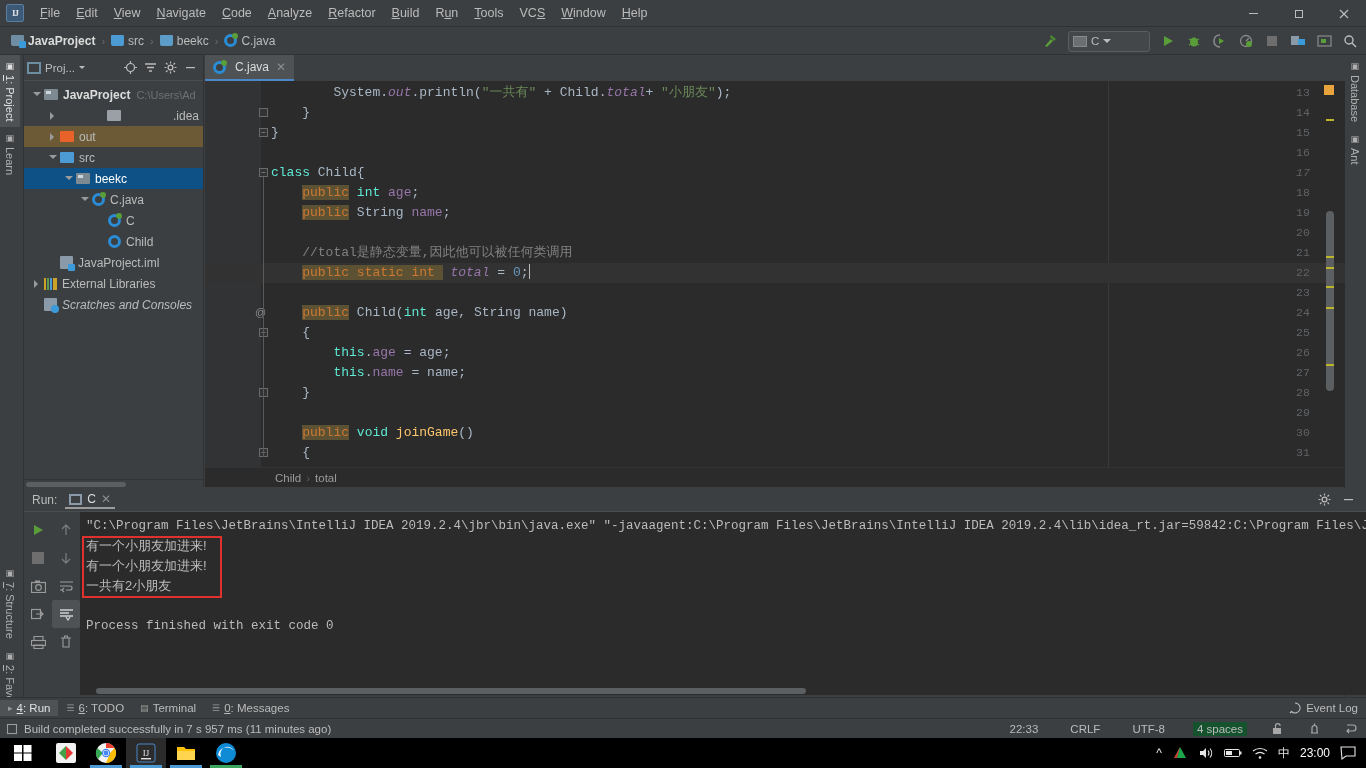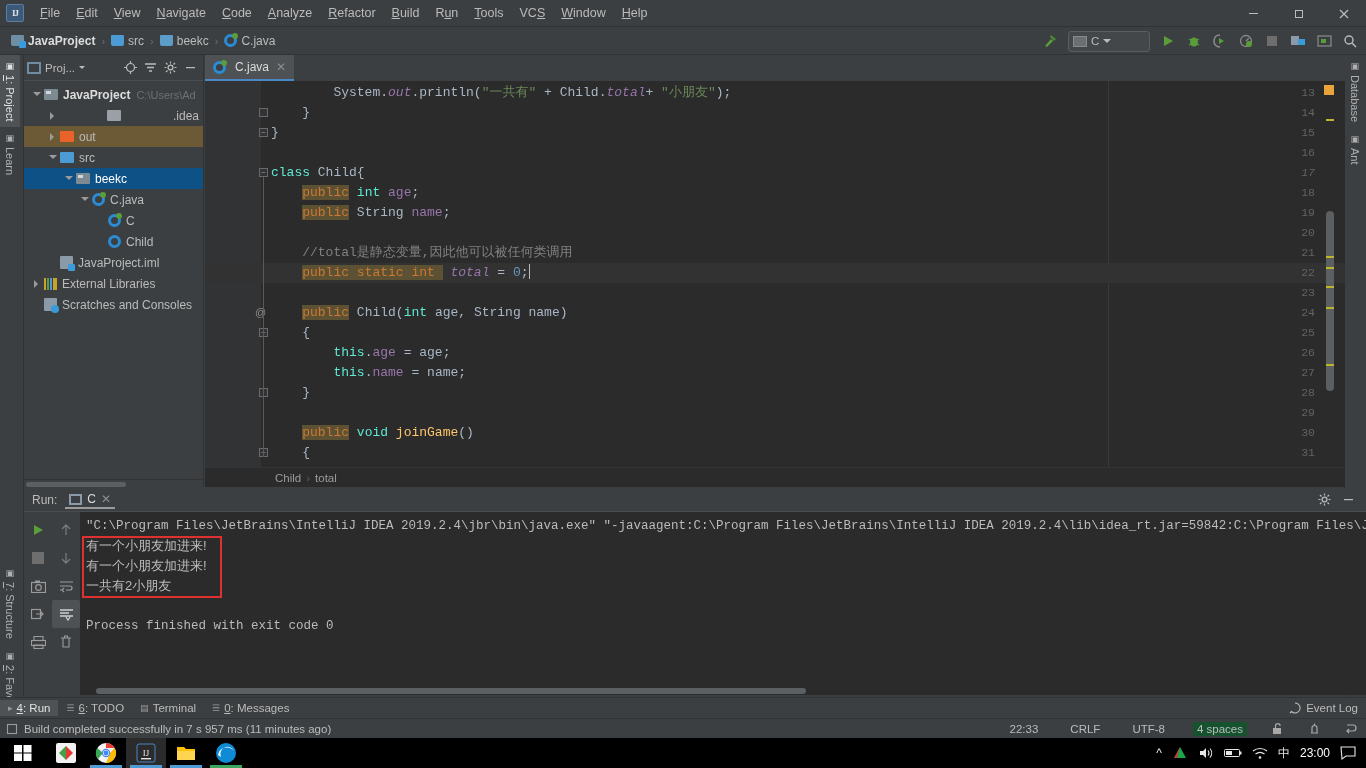--- a/index.html
+++ b/index.html
@@ -184,21 +184,21 @@
     font-size: 12px; color: #dcdcdc;
   }
   .etab .x { color: #8d8d8d; font-size: 12px; margin-left: 2px; }
   .code-area { position: relative; height: 406px; background: #2b2b2b; overflow: hidden; }
   .gutter {
     position: absolute; left: 0; top: 0; width: 56px; height: 100%;
     background: #313335;
   }
   .gline {
     position: absolute; right: 30px; font-size: 11.5px; color: #606366;
-    font-family: "Liberation Mono", monospace; text-align: right; width: 24px;
+    font-family: "Liberation Mono", monospace; text-align: center; width: 24px;
   }
   .gmark { position: absolute; left: 50px; font-size: 11px; color: #8a8a8a; }
   .fold {
     position: absolute; left: 54px; width: 9px; height: 9px;
     border: 1px solid #6a6a6a; color: #9b9b9b; font-size: 8px;
     display: flex; align-items: center; justify-content: center;
     background: #313335;
   }
   .foldline { position:absolute; left:58px; width:1px; background:#5a5a5a; }
   .codetext {
@@ -579,21 +579,21 @@
           <span class="iml"></span>
           <span class="nm">JavaProject.iml</span>
         </div>
         <div class="node" style="padding-left: 6px;">
           <span class="tw">
             <span class="tri-r"></span>
           </span>
           <span class="libs"></span>
           <span class="nm">External Libraries</span>
         </div>
-        <div class="node" style="padding-left: 6px;">
+        <div class="node" style="padding-left: 6px; font-style: italic;">
           <span class="tw"></span>
           <span class="scr"></span>
           <span class="nm">Scratches and Consoles</span>
         </div>
       </div>
     <div class="pp-scroll"></div>
   </div>
 
   <div class="editor">
     <div class="tabbar">

